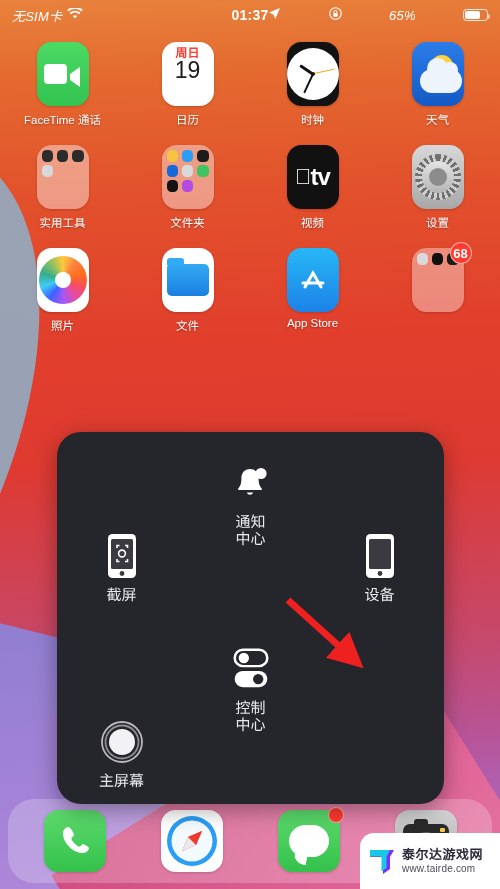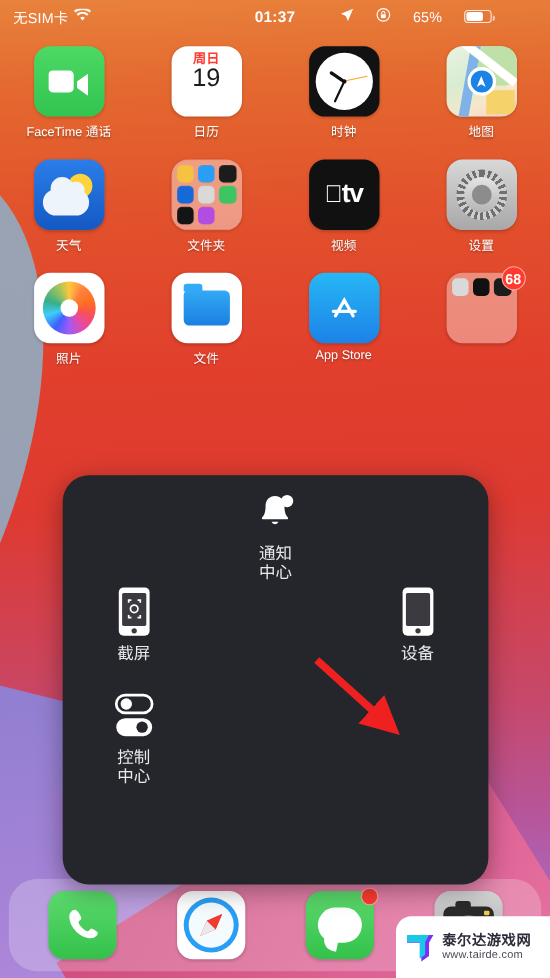--- a/index.html
+++ b/index.html
@@ -67,22 +67,22 @@
   
   .statusbar {
     position: absolute; top: 0; left: 0; right: 0;
     height: 30px;
     display: flex; align-items: center;
     padding: 0 12px;
     color: #fff;
     font-size: 13px;
     letter-spacing: .2px;
   }
-  .sb-left, .sb-right { display: flex; align-items: center; gap: 5px; flex: 1; }
-  .sb-right { justify-content: center; gap: 20px; }
+  .sb-left, .sb-right { display: flex; align-items: center; gap: 5px; flex: 1; font-style: italic; }
+  .sb-right { justify-content: space-between; gap: 20px; }
   .sb-center { font-size: 14px; font-weight: 600; }
   .wifi-icon { display:inline-block; }
   .battery-shell {
     width: 25px; height: 12px;
     border: 1.4px solid rgba(255,255,255,.85);
     border-radius: 3.5px;
     position: relative; display:inline-block;
   }
   .battery-shell::after {
     content:""; position:absolute; right:-3.5px; top:3.5px;
@@ -97,21 +97,21 @@
   
   .grid {
     position: absolute;
     top: 42px; left: 0; right: 0;
     display: grid;
     grid-template-columns: repeat(4, 1fr);
     row-gap: 18px;
   }
   .app { display: flex; flex-direction: column; align-items: center; }
   .app-icon {
-    width: 64px; height: 64px;
+    width: 52px; height: 64px;
     border-radius: 14.5px;
     position: relative;
     overflow: hidden;
     box-shadow: 0 1px 3px rgba(0,0,0,.18);
   }
   .app-label {
     margin-top: 5px;
     font-size: 11.5px;
     color: #fff;
     text-shadow: 0 1px 2px rgba(0,0,0,.35);
@@ -215,21 +215,21 @@
   }
   .at-item {
     display: flex; flex-direction: column;
     align-items: center; justify-content: center;
     gap: 8px;
     color: #e9e9ea;
     font-size: 15px;
     line-height: 1.12;
     text-align: center;
   }
-  .at-item.offset-up { justify-content: flex-start; padding-top: 10px; }
+  .at-item.offset-up { justify-content: flex-start; padding-top: 28px; }
   .at-item.offset-down { justify-content: flex-end; padding-bottom: 14px; margin-top: 44px; }
   .at-icon { width: 46px; height: 46px; display:flex; align-items:center; justify-content:center; }
   .at-label { white-space: pre-line; }
 
   
   .arrow-anno { position: absolute; left: 276px; top: 592px; width: 110px; height: 90px; z-index: 20; pointer-events: none; }
 
   
   .watermark {
     position: absolute;
@@ -322,48 +322,45 @@
             <span class="hh"></span>
               <span class="mm"></span>
               <span class="ss"></span>
               <span class="pin"></span>
           </div>
         </div>
       </div>
       <div class="app-label">时钟</div>
     </div>
 
-    <div class="app">
-      <div class="icon-wrap">
-        <div class="app-icon ic-maps">
-          <span class="maps-green"></span>
-          <span class="maps-yellow"></span>
-          <span class="maps-road"></span>
-          <span class="maps-road2"></span>
-          <span class="maps-pin">
-            <svg width="13" height="13" viewBox="0 0 13 13">
-                <path d="M6.5 1l4 10-4-2.3L2.5 11l4-10z" fill="#fff"></path>
-              </svg>
-          </span>
-        </div>
-      </div>
-      <div class="app-label">地图</div>
-    </div>
 
     <div class="app">
       <div class="icon-wrap">
         <div class="app-icon ic-weather">
           <span class="wx-sun"></span>
             <span class="wx-cloud"></span>
         </div>
       </div>
       <div class="app-label">天气</div>
     </div>
 
 
+    <div class="app">
+      <div class="icon-wrap">
+        <div class="app-icon ic-folder" style="background:rgba(255,255,255,.42)">
+          <span class="mini" style="background:#2b2b2b"></span>
+          <span class="mini" style="background:#2b2b2b"></span>
+          <span class="mini" style="background:#2b2b2b"></span>
+          <span class="mini" style="background:#d8d8d8"></span>
+          <span class="mini" style="background:transparent"></span>
+          <span class="mini" style="background:transparent"></span>
+        </div>
+      </div>
+      <div class="app-label">实用工具</div>
+    </div>
 
     <div class="app">
       <div class="icon-wrap">
         <div class="app-icon ic-folder" style="background:rgba(255,255,255,.42)">
           <span class="mini" style="background:#f5c242"></span>
           <span class="mini" style="background:#2a9df4"></span>
           <span class="mini" style="background:#1c1c1c"></span>
           <span class="mini" style="background:#1669d8"></span>
           <span class="mini" style="background:#d9d9d9"></span>
           <span class="mini" style="background:#3fc463"></span>
@@ -475,20 +472,30 @@
         <svg width="30" height="46" viewBox="0 0 30 46">
           <rect x="1" y="1" width="28" height="44" rx="4.5" fill="#fff"></rect>
           <rect x="4" y="6" width="22" height="30" rx="1.5" fill="#3a3a40"></rect>
           <circle cx="15" cy="40.5" r="2.4" fill="#3a3a40"></circle>
         </svg>
       </div>
       <div class="at-label">设备</div>
     </div>
 
 
+    <div class="at-item offset-down">
+      <div class="at-icon">
+        <svg width="44" height="44" viewBox="0 0 44 44">
+          <circle cx="22" cy="22" r="20" fill="none" stroke="#b9b9bd" stroke-width="1.8"></circle>
+          <circle cx="22" cy="22" r="16.5" fill="none" stroke="#8e8e93" stroke-width="1.8"></circle>
+          <circle cx="22" cy="22" r="13" fill="#f2f2f4"></circle>
+        </svg>
+      </div>
+      <div class="at-label">主屏幕</div>
+    </div>
 
     <div class="at-item offset-up">
       <div class="at-icon">
         <svg width="48" height="46" viewBox="0 0 48 46">
           <rect x="7" y="3" width="34" height="17" rx="8.5" fill="none" stroke="#fff" stroke-width="2.6"></rect>
           <circle cx="16.5" cy="11.5" r="5.4" fill="#fff"></circle>
           <rect x="7" y="25" width="34" height="17" rx="8.5" fill="#fff"></rect>
           <circle cx="31.5" cy="33.5" r="5.4" fill="#24262c"></circle>
         </svg>
       </div>

